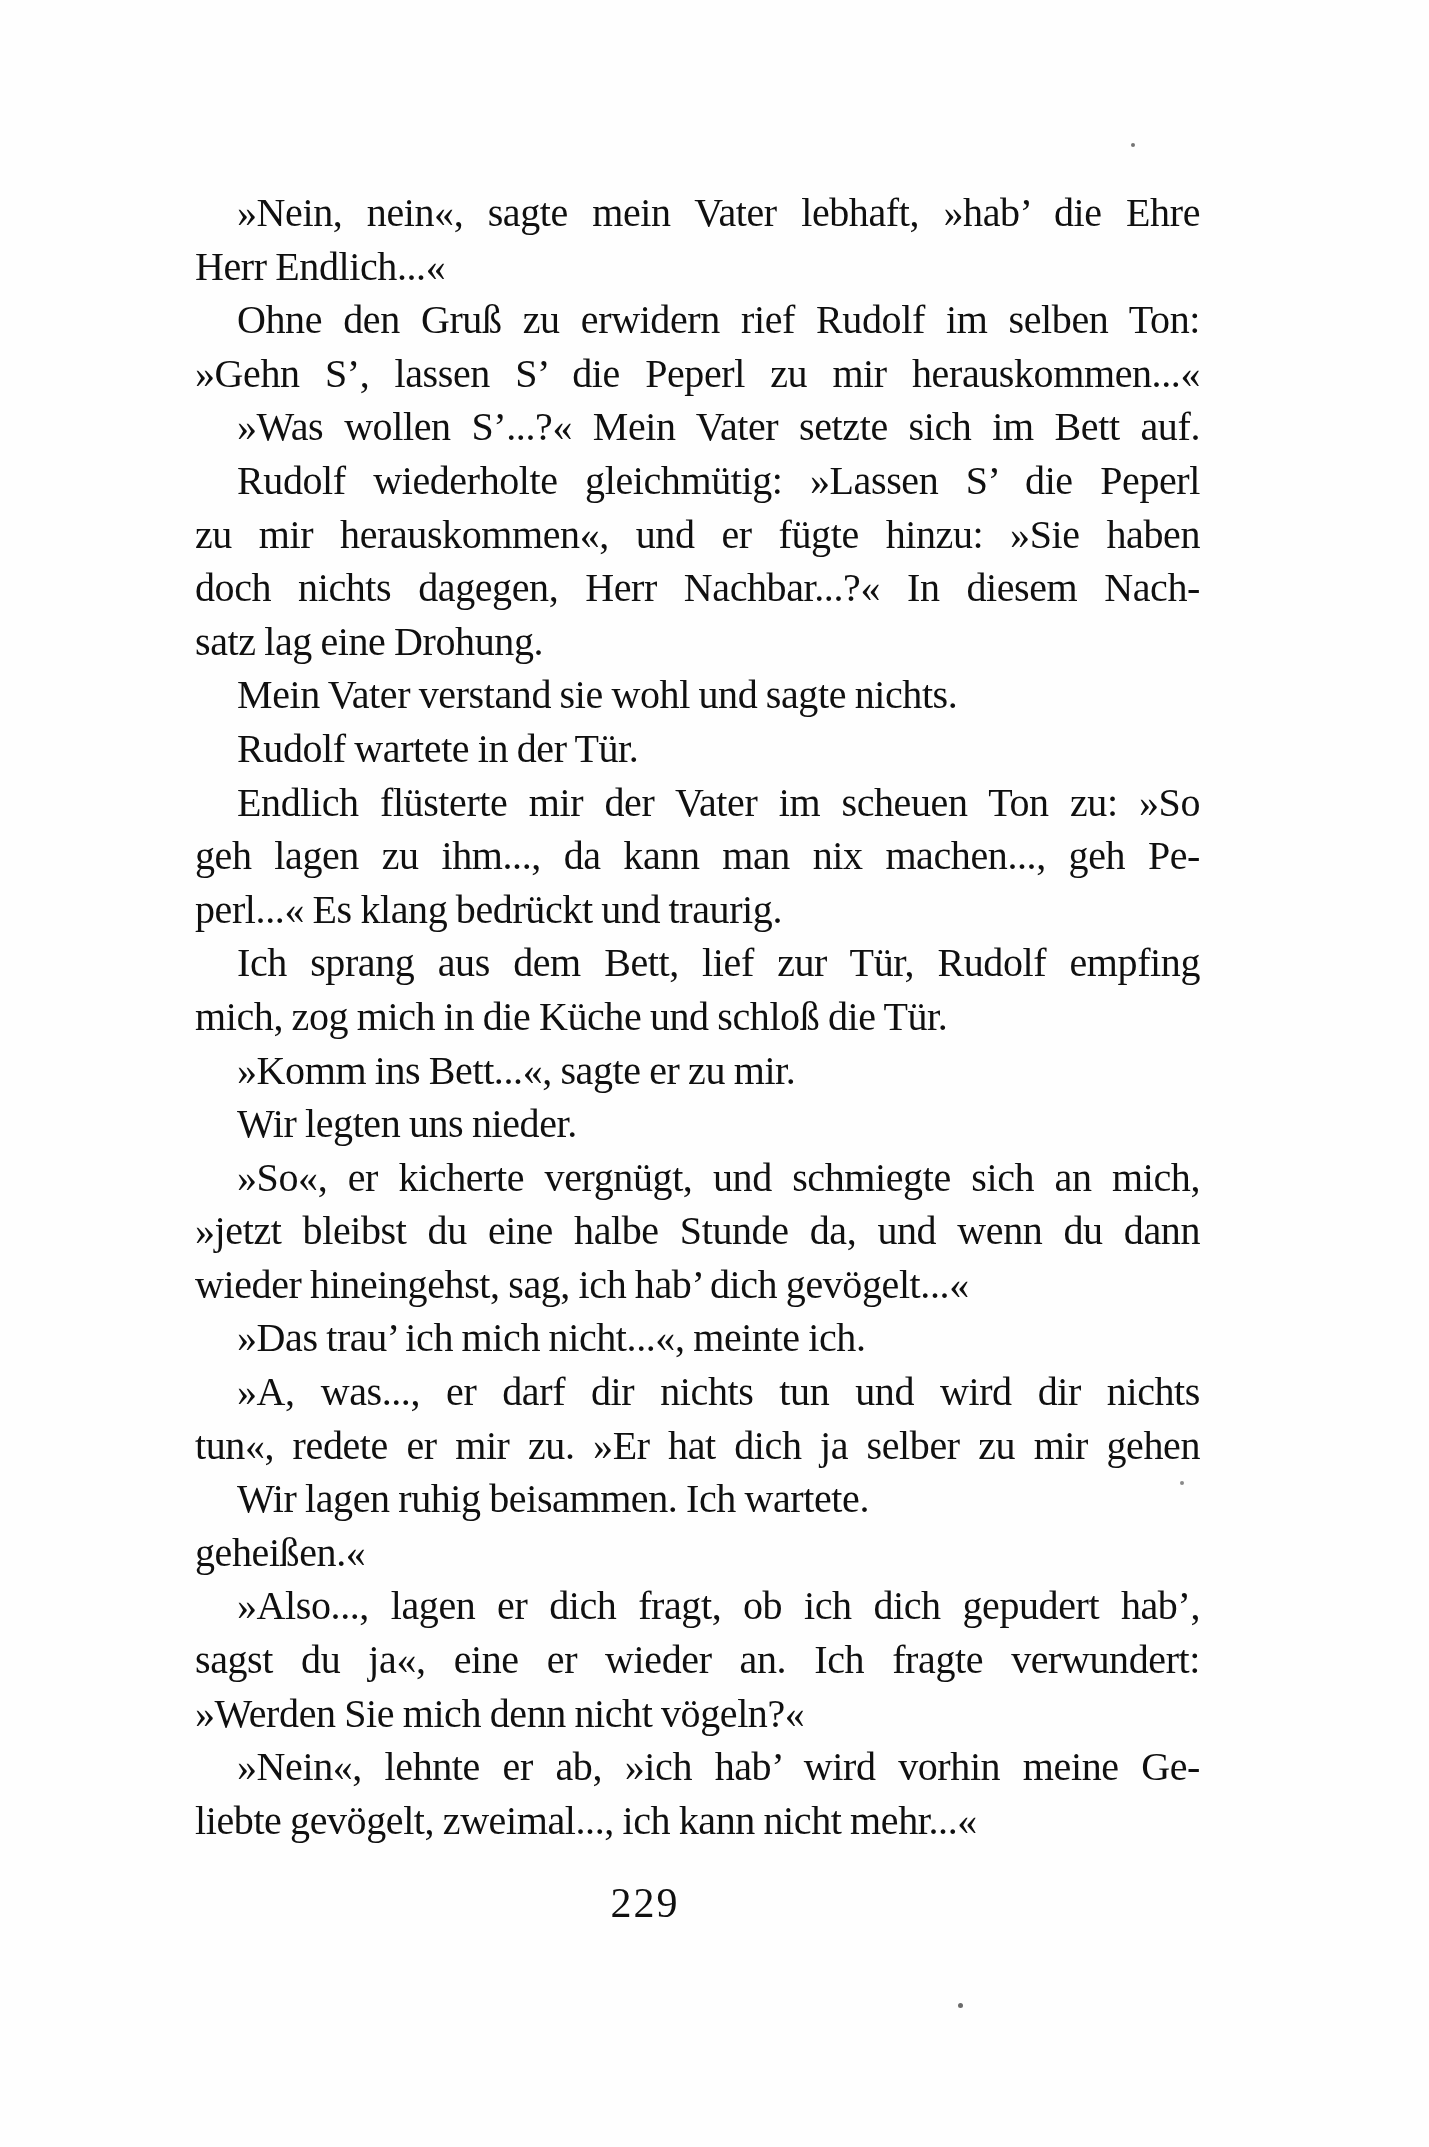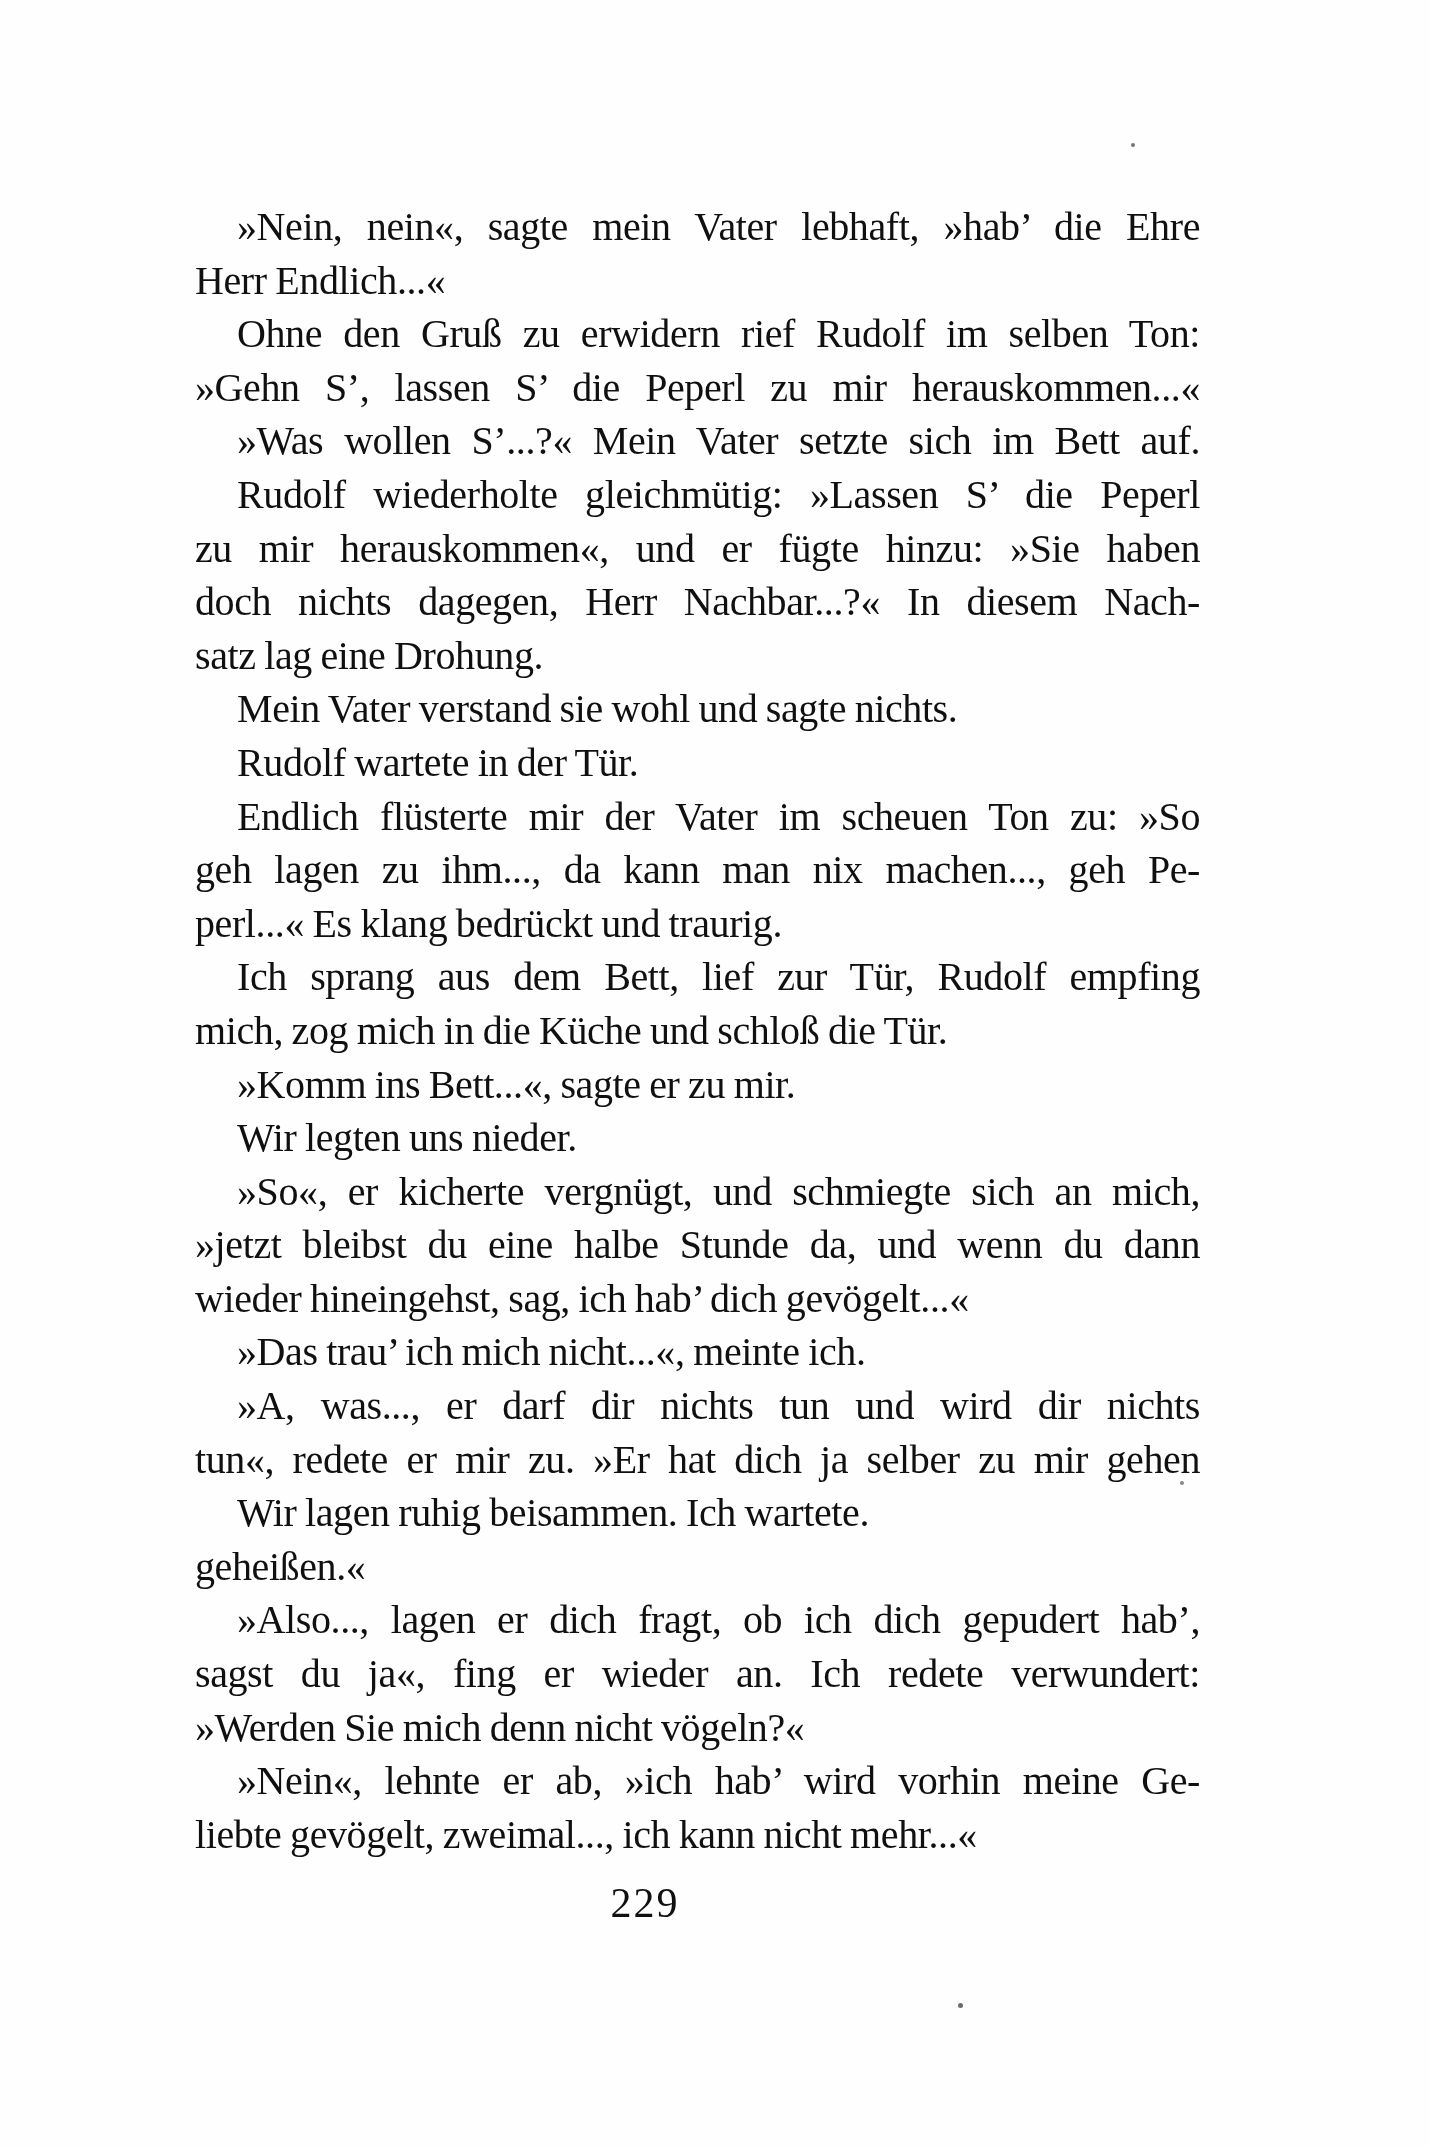--- a/index.html
+++ b/index.html
@@ -15,21 +15,21 @@
     color: #101010;
     overflow: hidden;
   }
   .page {
     position: absolute;
     inset: 0;
   }
   .text-block {
     position: absolute;
     left: 195px;
-    top: 200px;
+    top: 186px;
     width: 1005px;
   }
   .line {
     height: 53.6px;
     line-height: 53.6px;
     font-size: 40px;
     letter-spacing: -0.4px;
     word-spacing: -1px;
     text-align: left;
     white-space: normal;
@@ -91,21 +91,21 @@
       <div class="line indent">Wir legten uns nieder.</div>
       <div class="line indent fill">»So«, er kicherte vergnügt, und schmiegte sich an mich,</div>
       <div class="line fill">»jetzt bleibst du eine halbe Stunde da, und wenn du dann</div>
       <div class="line">wieder hineingehst, sag, ich hab’ dich gevögelt...«</div>
       <div class="line indent">»Das trau’ ich mich nicht...«, meinte ich.</div>
       <div class="line indent fill">»A, was..., er darf dir nichts tun und wird dir nichts</div>
       <div class="line fill">tun«, redete er mir zu. »Er hat dich ja selber zu mir gehen</div>
       <div class="line indent">Wir lagen ruhig beisammen. Ich wartete.</div>
       <div class="line">geheißen.«</div>
       <div class="line indent fill">»Also..., lagen er dich fragt, ob ich dich gepudert hab’,</div>
-      <div class="line fill">sagst du ja«, fing er wieder an. Ich redete verwundert:</div>
+      <div class="line fill">sagst du ja«, eine er wieder an. Ich fragte verwundert:</div>
       <div class="line">»Werden Sie mich denn nicht vögeln?«</div>
       <div class="line indent fill">»Nein«, lehnte er ab, »ich hab’ wird vorhin meine Ge-</div>
       <div class="line">liebte gevögelt, zweimal..., ich kann nicht mehr...«</div>
     </div>
   <div class="folio">229</div>
   <span class="speck s1"></span>
   <span class="speck s2"></span>
   <span class="speck s3"></span>
 </div>
 

